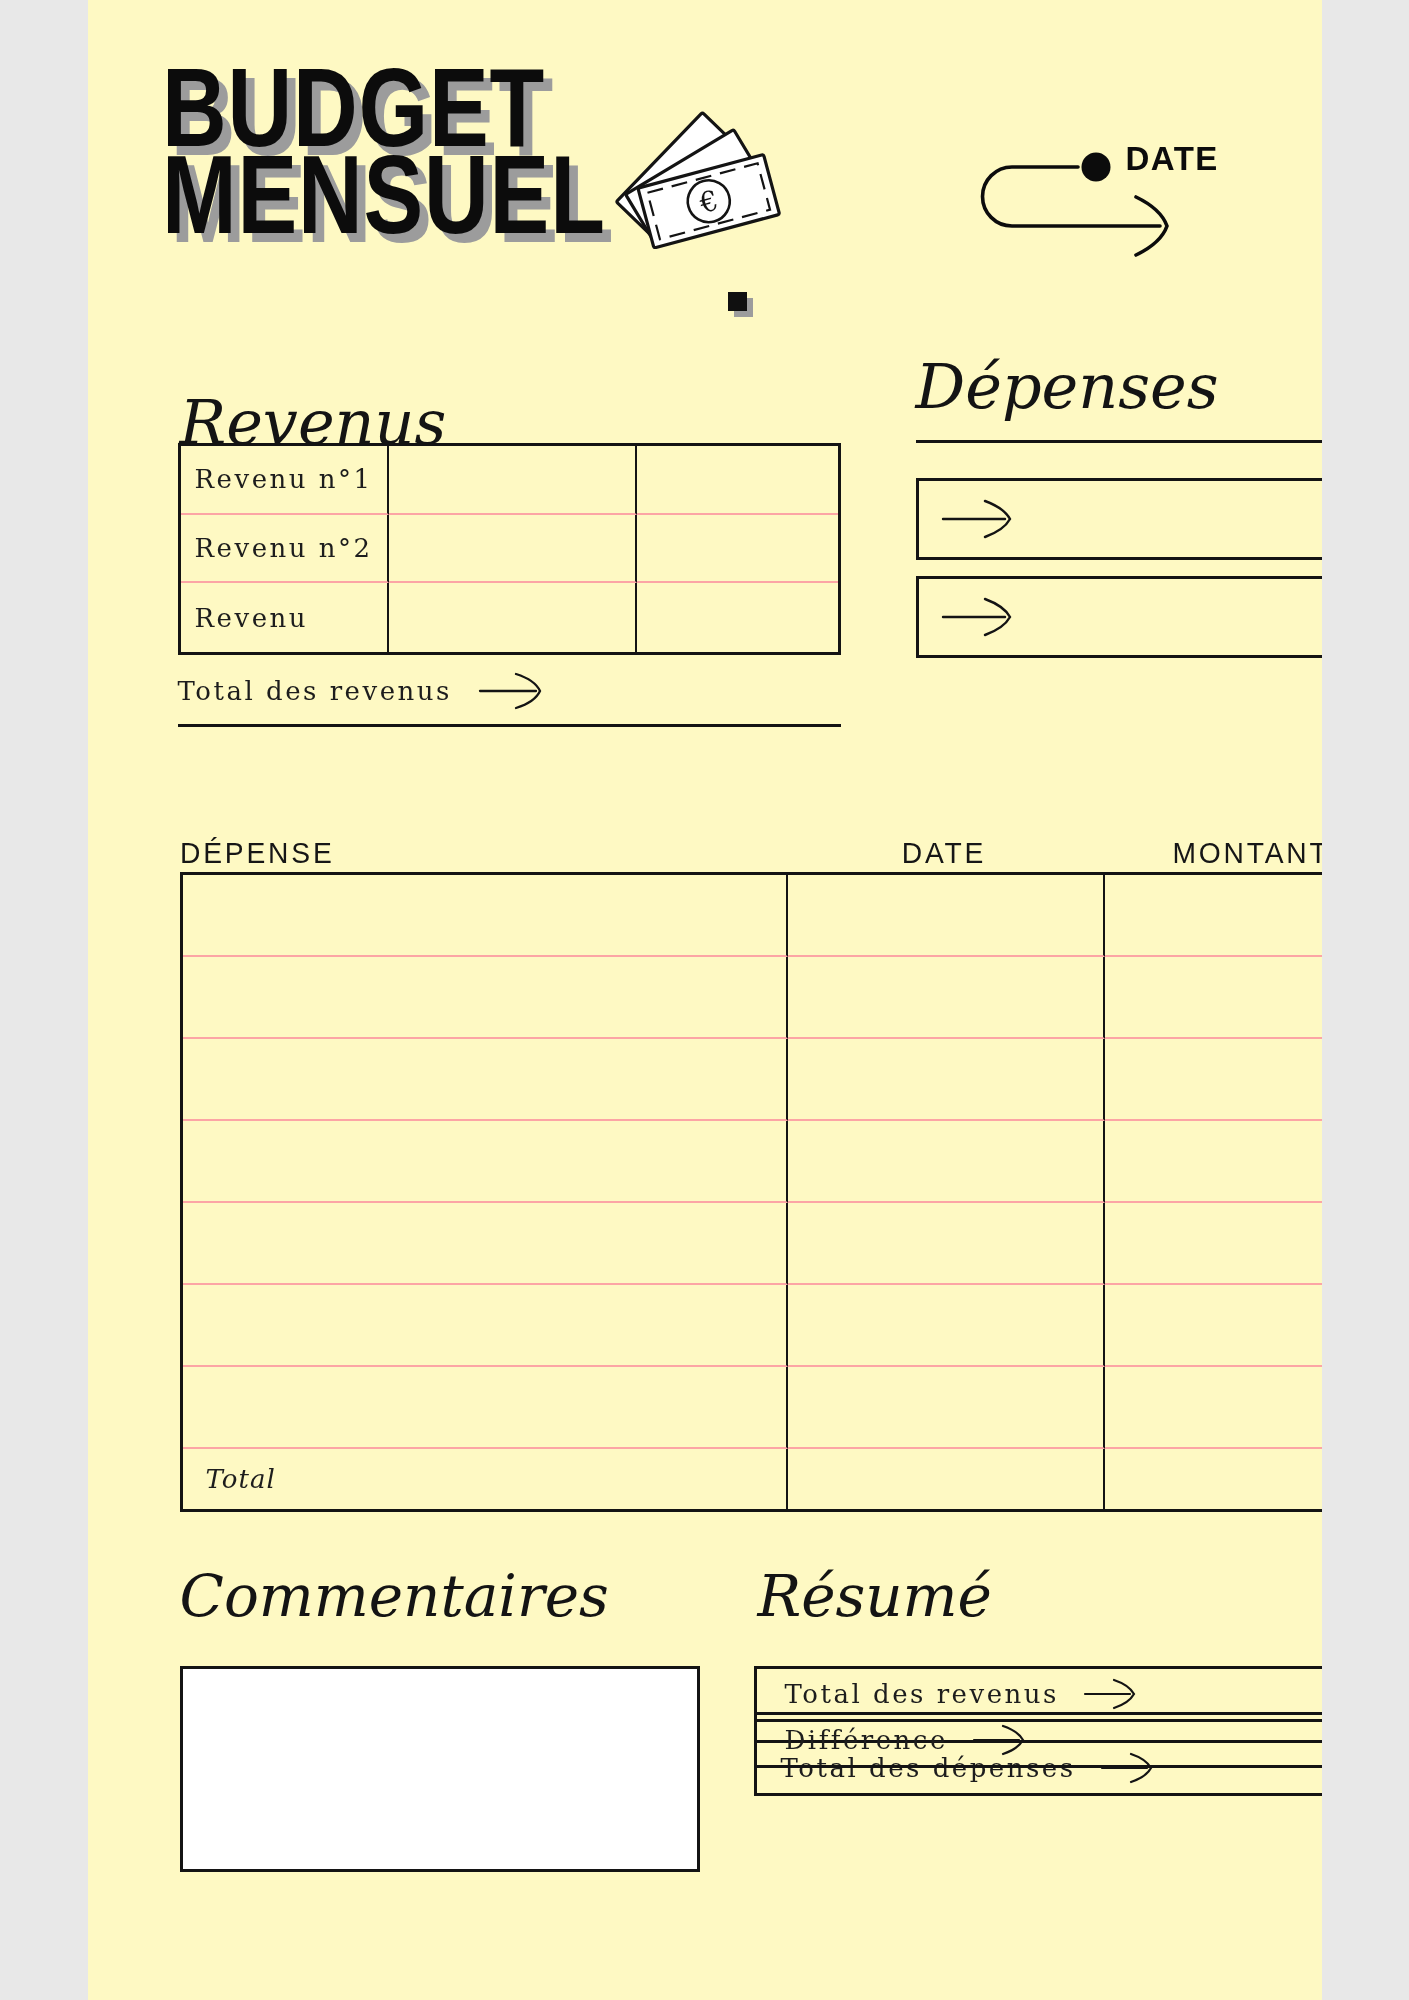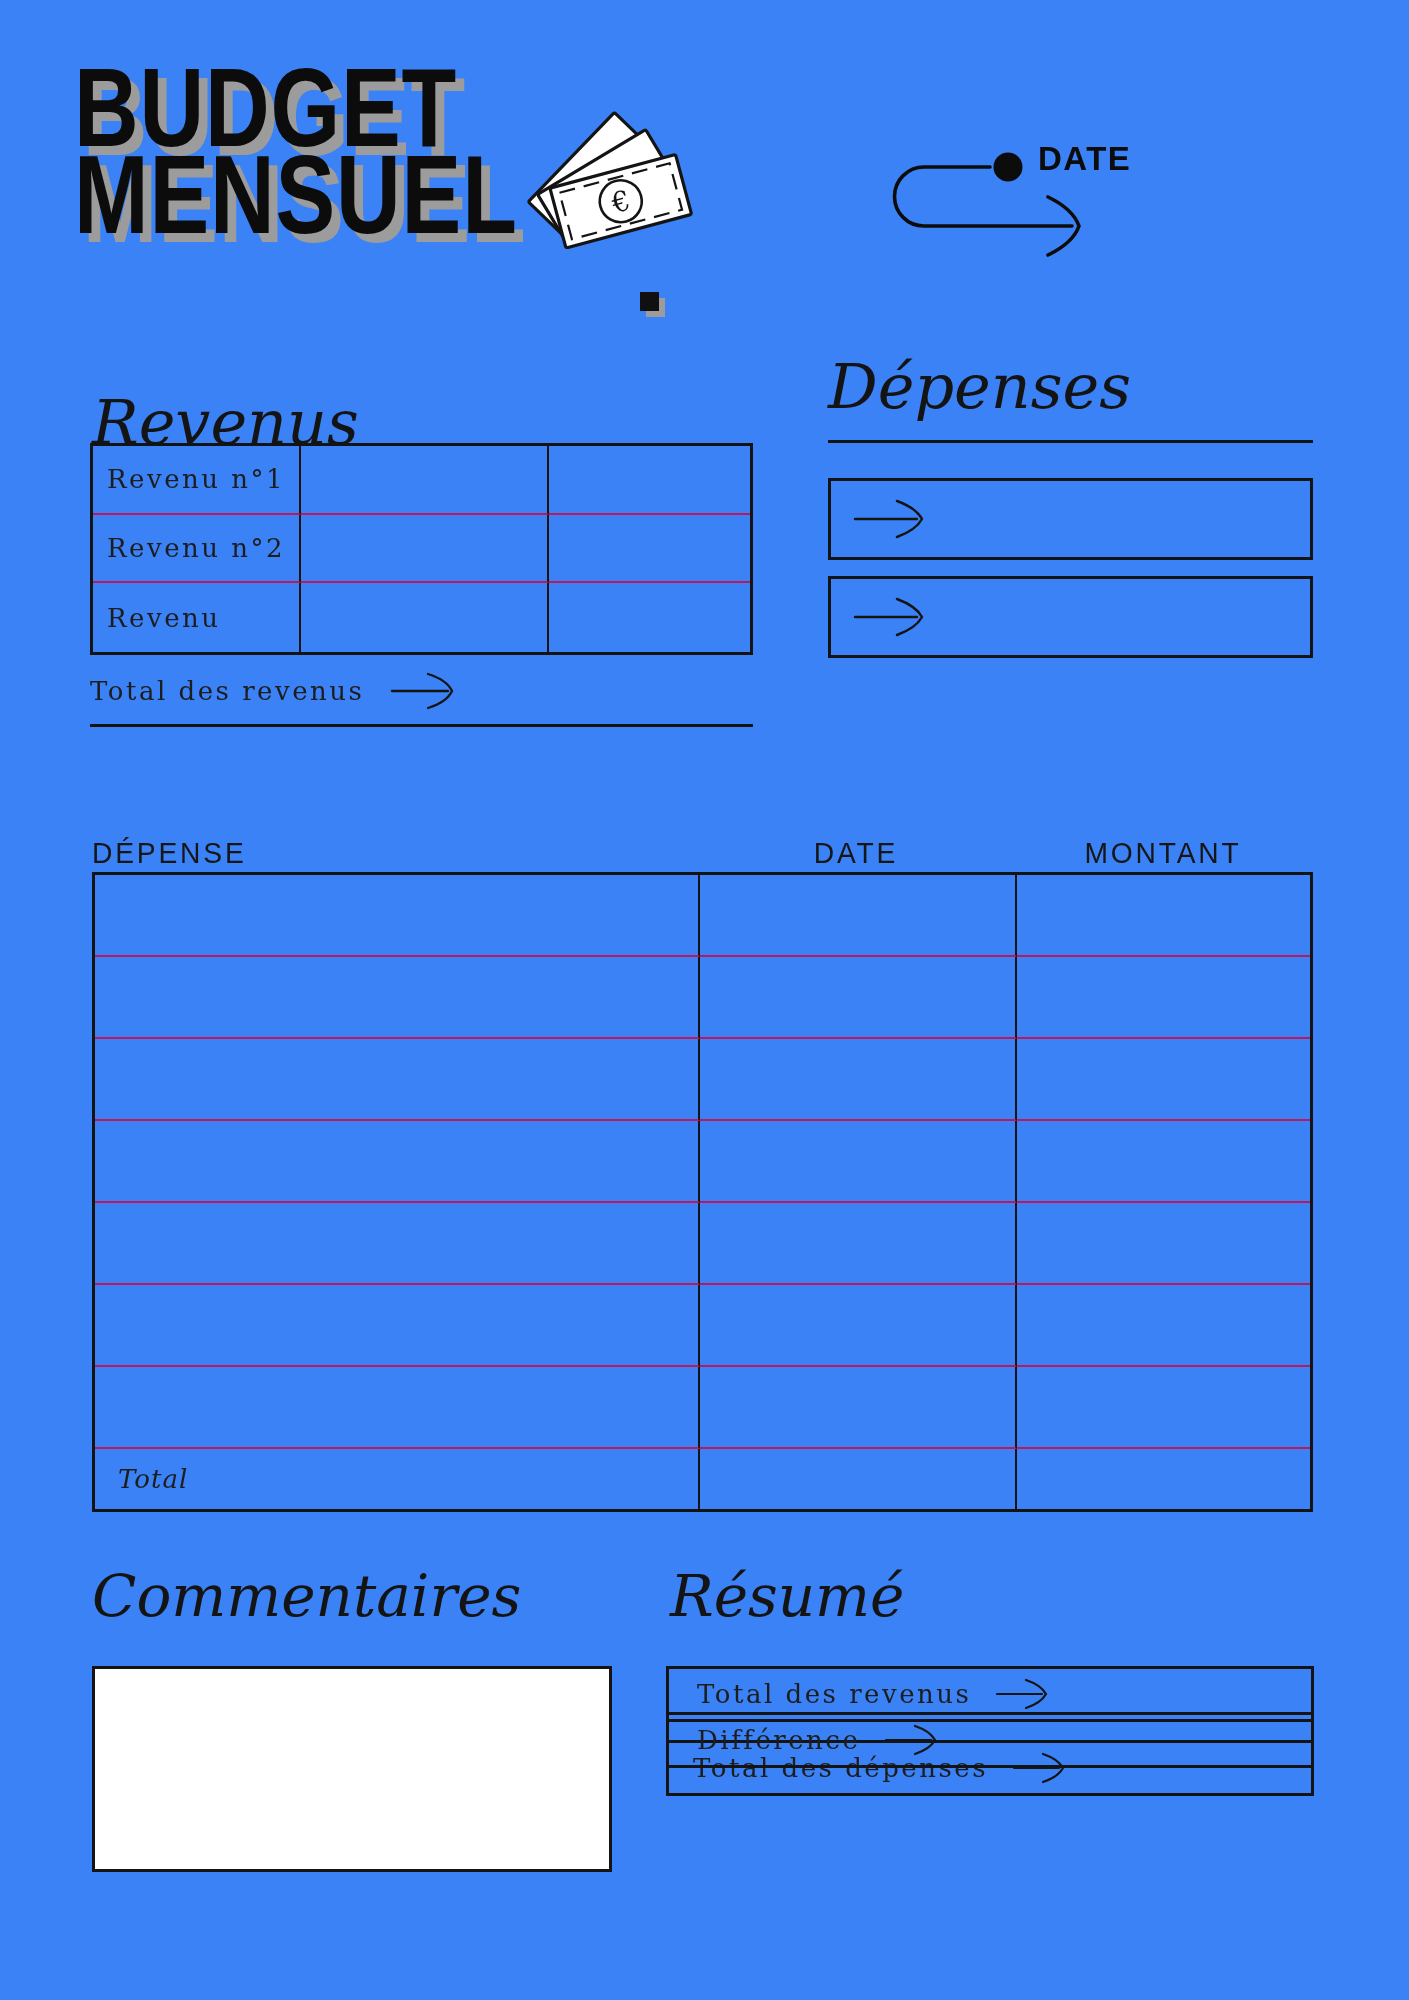--- a/index.html
+++ b/index.html
@@ -1,19 +1,19 @@
 <!DOCTYPE html>
 <html><head>
 <meta charset="utf-8">
 <style>
   * { margin:0; padding:0; box-sizing:border-box; }
   html,body { background:#e8e8e8; }
   .page {
-    position:relative; width:1409px; height:2000px; margin:0 auto;
-    background:#3b82f6; overflow:hidden;
+    position:relative; width:1234px; height:2000px; margin:0 auto;
+    background:#fef9c3; overflow:hidden;
     font-family:"DejaVu Serif", serif; color:#141414;
   }
   
   .title {
     position:absolute; left:74px; top:64px;
     font-family:"Liberation Sans", sans-serif; font-weight:700;
     font-size:112px; line-height:0.78; letter-spacing:1px; color:#0c0c0c;
     transform:scaleX(0.80); transform-origin:top left;
     text-shadow:11px 9px 0 #9c9c9c; white-space:pre-line;
   }
@@ -37,21 +37,21 @@
   .h-depenses { left:828px; top:350px; }
   .h-commentaires { left:92px;  top:1562px; font-size:58px; }
   .h-resume { left:670px; top:1562px; font-size:58px; }
   
   .income-table {
     position:absolute; left:90px; top:443px; width:663px; height:212px;
     border:3px solid #141414; display:grid;
     grid-template-columns:208px 248px auto;
     grid-template-rows:1fr 1fr 1fr;
   }
-  .cell { border-right:2px solid #141414; border-bottom:2px solid #be185d; }
+  .cell { border-right:2px solid #141414; border-bottom:2px solid #fca5a5; }
   .cell.no-r { border-right:none; }
   .cell.no-b { border-bottom:none; }
   .lbl-cell {
     display:flex; align-items:center; padding-left:14px;
     font-size:26px; letter-spacing:2.5px; color:#1d1d1d;
   }
   .total-revenus {
     position:absolute; left:90px; top:657px; width:663px; height:70px;
     border-bottom:3px solid #141414; display:flex; align-items:center;
     gap:26px; font-size:26px; letter-spacing:2.5px; color:#1d1d1d;

